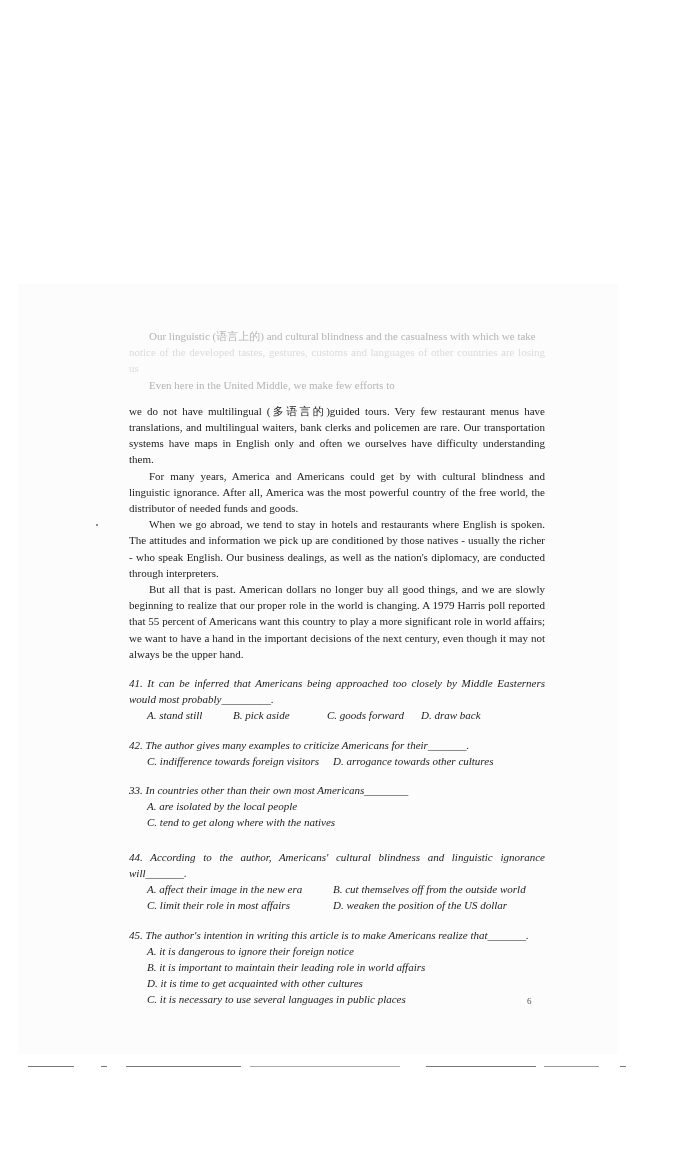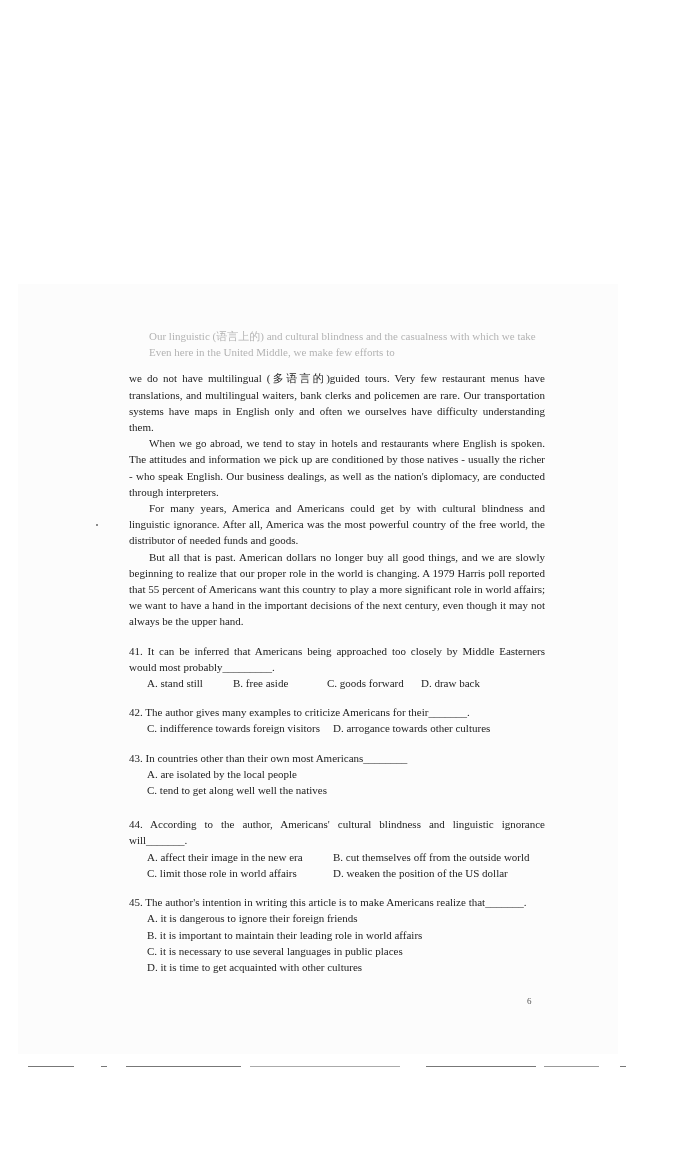--- a/index.html
+++ b/index.html
@@ -13,21 +13,21 @@
   }
   .content {
     position: absolute; left: 129px; top: 288px; width: 416px;
     font-size: 11px; line-height: 16.2px; text-align: justify; margin-top: 40px;
   }
   p { margin: 0; }
   .indent { text-indent: 20px; }
   .faded { color: #9a9a9a; opacity: 0.75; }
   .faded .ghost { color: #d0d0d0; }
   .para-blank { height: 10px; }
-  .q { margin-top: 13px; }
+  .q { margin-top: 13px; font-style: italic; }
   .q-stem { }
   .opts-row { display: flex; padding-left: 18px; align-items: center; }
   .opts-row.four span { display: inline-block; }
   .opts-row.four span:nth-child(1) { width: 86px; }
   .opts-row.four span:nth-child(2) { width: 94px; }
   .opts-row.four span:nth-child(3) { width: 94px; }
   .opts-row.two span:nth-child(1) { width: 186px; }
   .opt-line { padding-left: 18px; }
   .page-number {
     position: absolute; left: 527px; top: 996px; font-size: 9px; color: #555;
@@ -37,71 +37,72 @@
   .speck { position: absolute; width: 2px; height: 2px; background: #666; border-radius: 1px; }
 </style>
 </head>
 <body>
 
 <div class="page"></div>
 
 <div class="content">
   <div class="faded">
     <p class="indent">Our linguistic (语言上的) and cultural blindness and the casualness with which we take</p>
+    <p class="ghost">notice of the developed tastes, gestures, customs and languages of other countries are losing us</p>
     <p class="indent">Even here in the United Middle, we make few efforts to</p>
     <div class="para-blank"></div>
   </div>
 
   <p>we do not have multilingual (多语言的)guided tours. Very few restaurant menus have translations, and multilingual waiters, bank clerks and policemen are rare. Our transportation systems have maps in English only and often we ourselves have difficulty understanding them.</p>
+  <p class="indent">For many years, America and Americans could get by with cultural blindness and linguistic ignorance. After all, America was the most powerful country of the free world, the distributor of needed funds and goods.</p>
   <p class="indent">When we go abroad, we tend to stay in hotels and restaurants where English is spoken. The attitudes and information we pick up are conditioned by those natives - usually the richer - who speak English. Our business dealings, as well as the nation's diplomacy, are conducted through interpreters.</p>
-  <p class="indent">For many years, America and Americans could get by with cultural blindness and linguistic ignorance. After all, America was the most powerful country of the free world, the distributor of needed funds and goods.</p>
   <p class="indent">But all that is past. American dollars no longer buy all good things, and we are slowly beginning to realize that our proper role in the world is changing. A 1979 Harris poll reported that 55 percent of Americans want this country to play a more significant role in world affairs; we want to have a hand in the important decisions of the next century, even though it may not always be the upper hand.</p>
 
   <div class="q">
     <p class="q-stem">41. It can be inferred that Americans being approached too closely by Middle Easterners would most probably_________.</p>
     <div class="opts-row four">
       <span>A. stand still</span>
-      <span>B. free aside</span>
+      <span>B. pick aside</span>
       <span>C. goods forward</span>
       <span>D. draw back</span>
     </div>
   </div>
 
   <div class="q">
     <p class="q-stem">42. The author gives many examples to criticize Americans for their_______.</p>
     <div class="opts-row two">
       <span>C. indifference towards foreign visitors</span>
       <span>D. arrogance towards other cultures</span>
     </div>
   </div>
 
   <div class="q">
-    <p class="q-stem">43. In countries other than their own most Americans________</p>
+    <p class="q-stem">33. In countries other than their own most Americans________</p>
     <p class="opt-line">A.  are isolated by the local people</p>
-    <p class="opt-line">C. tend to get along well well the natives</p>
+    <p class="opt-line">C. tend to get along where with the natives</p>
   </div>
 
   <div class="q" style="margin-top:18px">
     <p class="q-stem">44. According to the author, Americans' cultural blindness and linguistic ignorance will_______.</p>
     <div class="opts-row two">
       <span>A. affect their image in the new era</span>
       <span>B. cut themselves off from the outside world</span>
     </div>
     <div class="opts-row two">
-      <span>C. limit those role in world affairs</span>
+      <span>C. limit their role in most affairs</span>
       <span>D. weaken the position of the US dollar</span>
     </div>
   </div>
 
   <div class="q">
     <p class="q-stem">45. The author's intention in writing this article is to make Americans realize that_______.</p>
-    <p class="opt-line">A. it is dangerous to ignore their foreign friends</p>
+    <p class="opt-line">A. it is dangerous to ignore their foreign notice</p>
     <p class="opt-line">B. it is important to maintain their leading role in world affairs</p>
+    <p class="opt-line">D. it is time to get acquainted with other cultures</p>
     <p class="opt-line">C. it is necessary to use several languages in public places</p>
-    <p class="opt-line">D. it is time to get acquainted with other cultures</p>
   </div>
 </div>
 
 <div class="page-number">6</div>
 
 <div class="speck" style="left:96px;top:524px"></div>
 
 <div class="scan-lines">
   <div style="left:0;width:46px"></div>
   <div style="left:73px;width:6px"></div>

